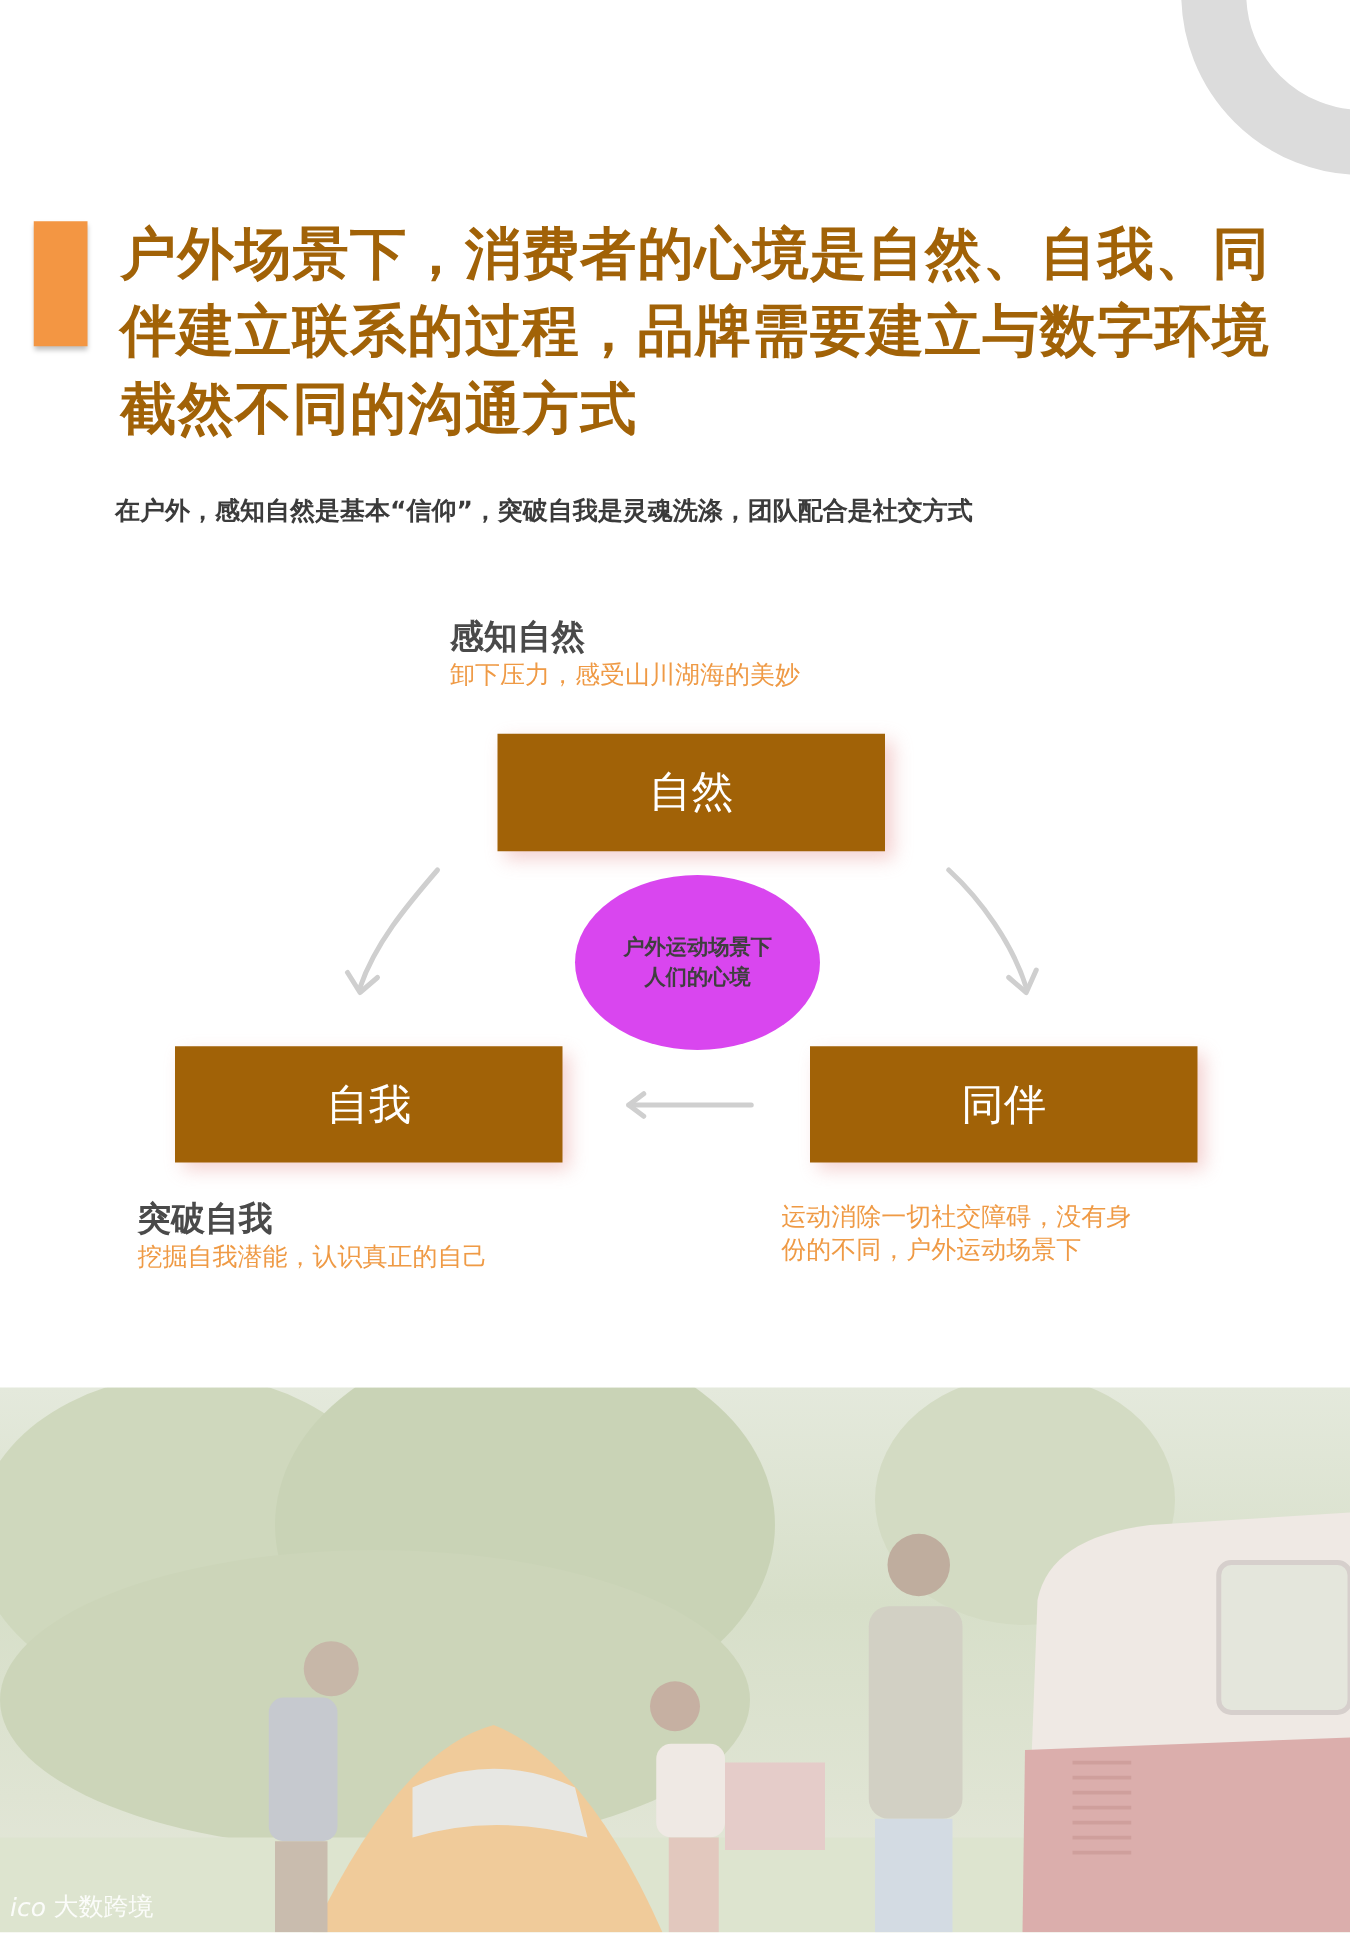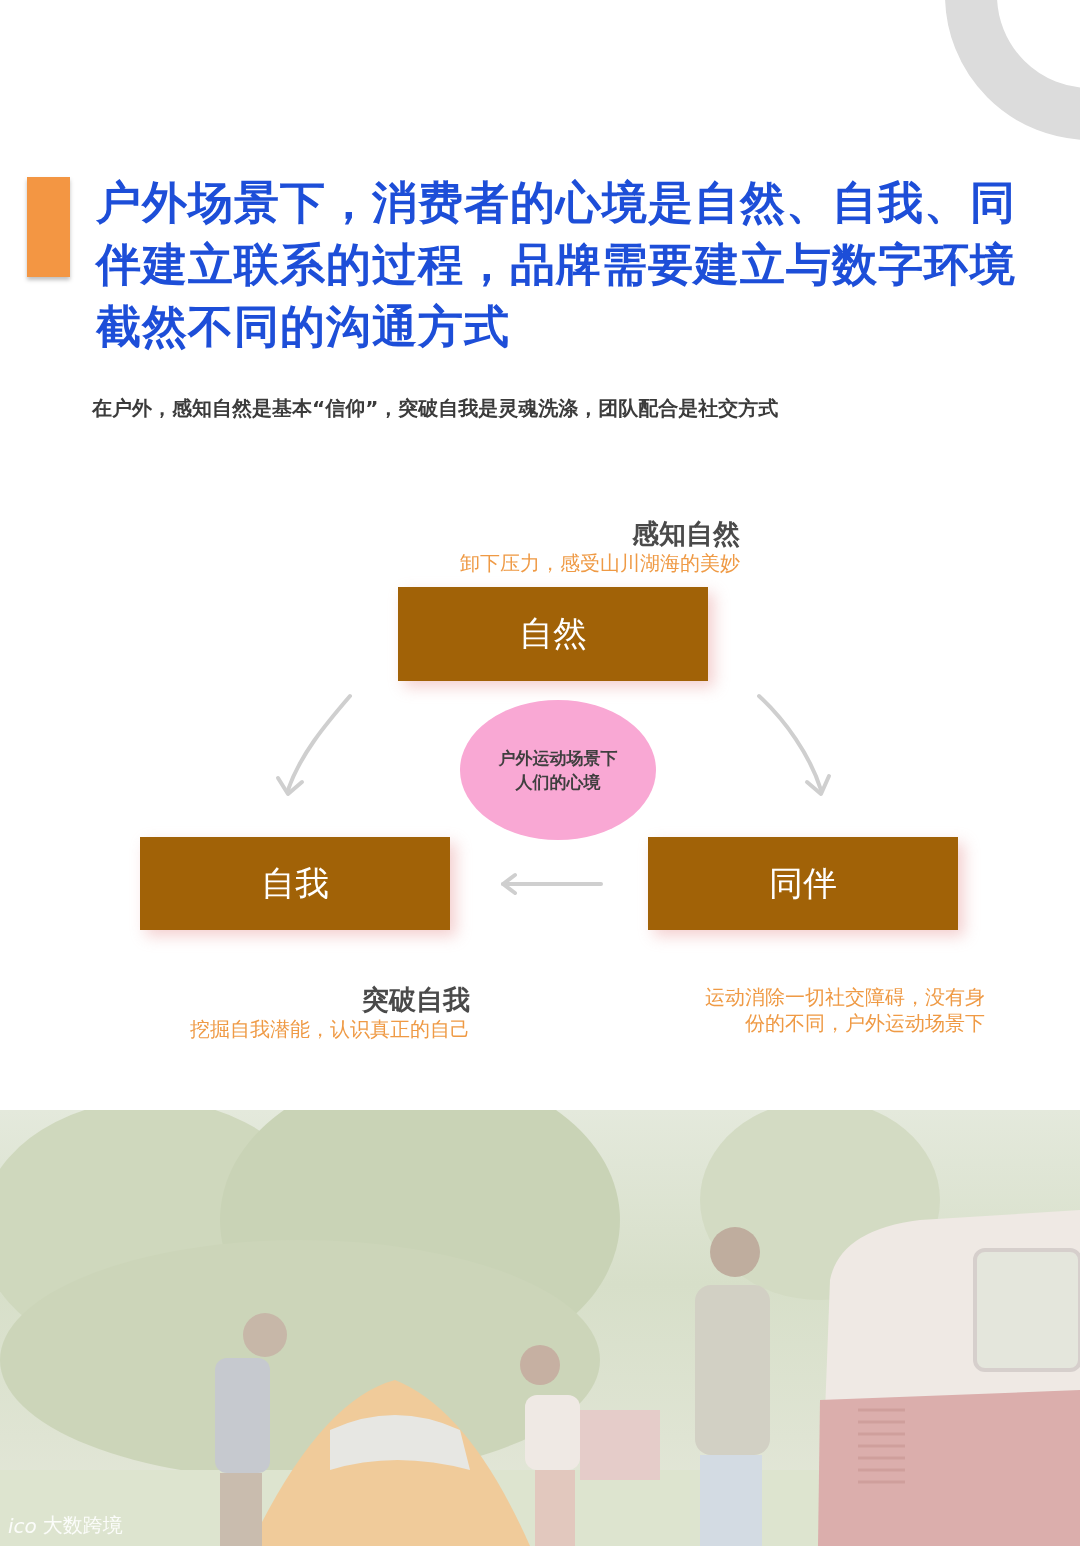--- a/index.html
+++ b/index.html
@@ -14,44 +14,44 @@
     width: 290px; height: 290px; border-radius: 50%;
     border: 52px solid #dcdcdc; box-sizing: border-box;
   }
   .accent-bar {
     position: absolute; left: 27px; top: 177px; width: 43px; height: 100px;
     background: #f39643;
     box-shadow: 0 3px 4px rgba(0,0,0,0.25);
   }
   .title {
     position: absolute; left: 96px; top: 172px; width: 940px;
-    font-size: 45px; line-height: 62px; font-weight: bold; color: #1d4ed8;
+    font-size: 45px; line-height: 62px; font-weight: bold; color: #a16207;
     margin: 0; letter-spacing: 1px;
   }
   .subtitle {
     position: absolute; left: 92px; top: 395px;
     font-size: 20px; font-weight: bold; color: #3b3b3b; margin: 0;
   }
   .node-caption {
-    position: absolute; text-align: right; margin-top: 24px;
+    position: absolute; text-align: left;
   }
   .node-caption .head {
     font-size: 27px; font-weight: bold; color: #4a4a4a; line-height: 32px;
   }
   .node-caption .desc {
     font-size: 20px; color: #ef9a45; line-height: 26px;
   }
   .node-box {
     position: absolute; background: #a16207; color: #ffffff;
     font-size: 34px; display: flex; align-items: center; justify-content: center;
     box-shadow: 6px 6px 14px rgba(230, 150, 150, 0.45);
   }
   .center-ellipse {
     position: absolute; left: 460px; top: 700px; width: 196px; height: 140px;
-    border-radius: 50%; background: #f9a8d4;
+    border-radius: 50%; background: #d946ef;
     display: flex; align-items: center; justify-content: center; text-align: center;
     font-size: 17px; font-weight: bold; color: #3f3f3f; line-height: 24px;
   }
   .arrow { position: absolute; }
   .photo {
     position: absolute; left: 0; top: 1110px; width: 1080px; height: 436px;
     overflow: hidden;
     background: linear-gradient(180deg, #e4e9dc 0%, #d7dfc9 40%, #dfe4d3 75%, #e6e8dc 100%);
   }
   .watermark {

